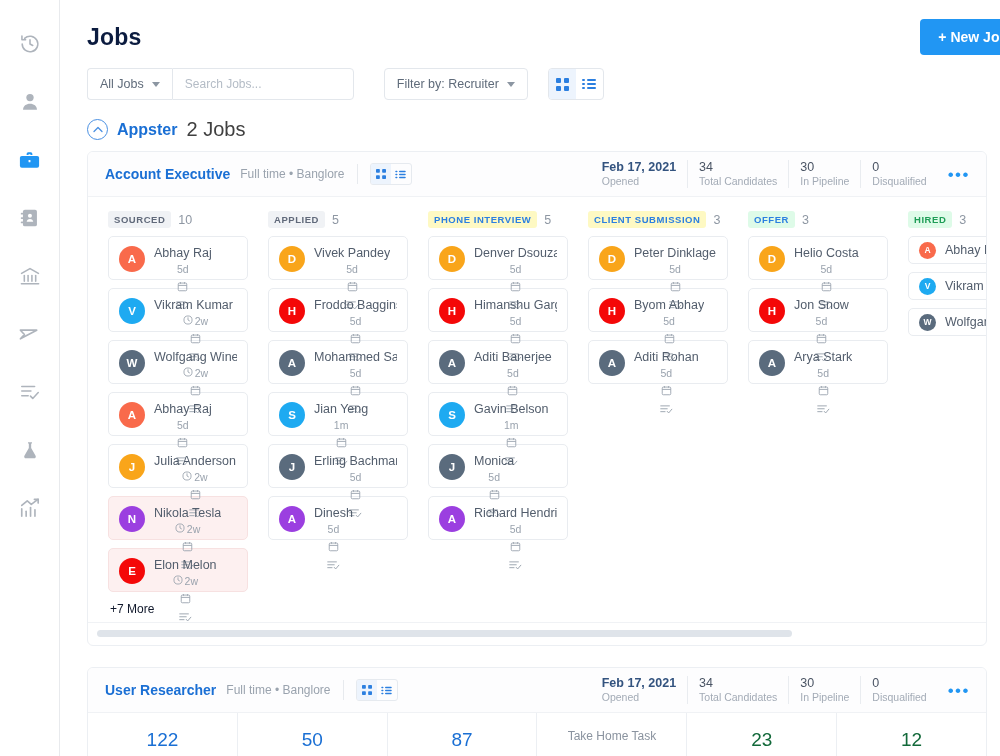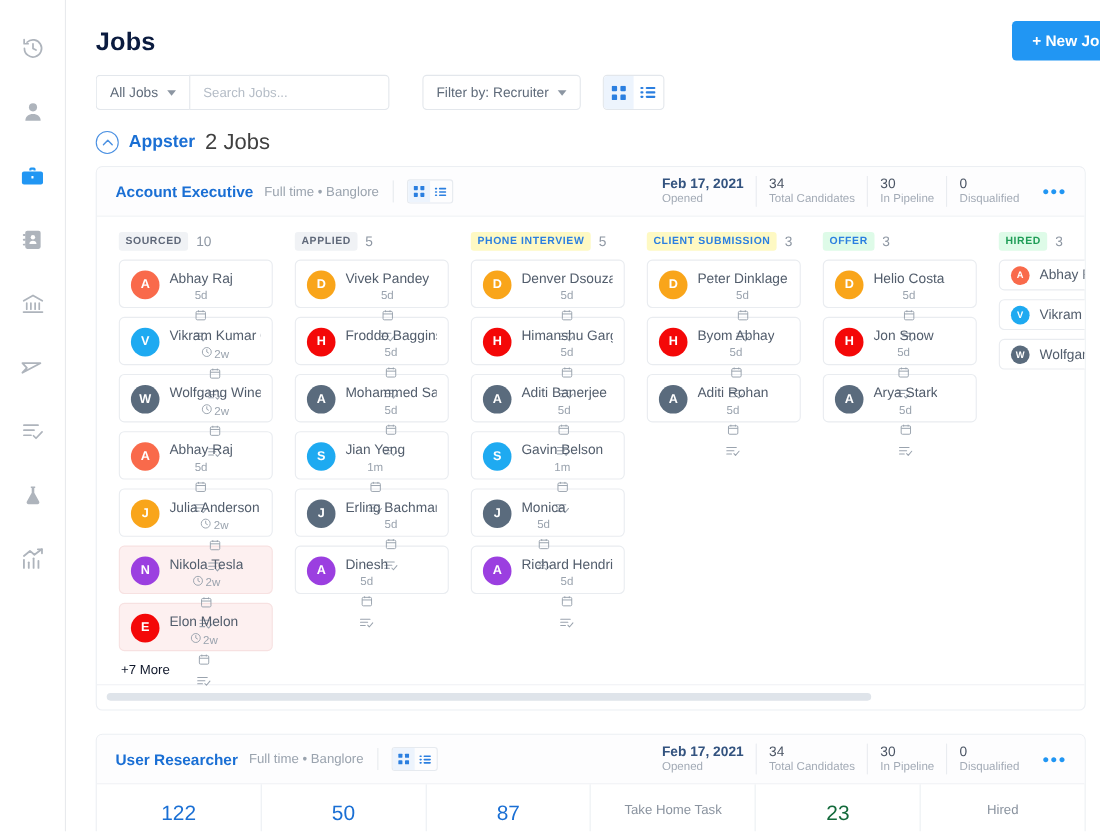--- a/index.html
+++ b/index.html
@@ -1088,18 +1088,19 @@
           <div class="sum-l">Company Submission</div>
         </div>
         <div class="sum-cell">
           <div class="sum-l">Take Home Task</div>
         </div>
         <div class="sum-cell">
           <div class="sum-v green">23</div>
           <div class="sum-l">Offer</div>
         </div>
         <div class="sum-cell">
+          <div class="sum-v green">12</div>
           <div class="sum-l">Hired</div>
         </div>
       </div>
   </div>
 
 </div>
 
 </body></html>

